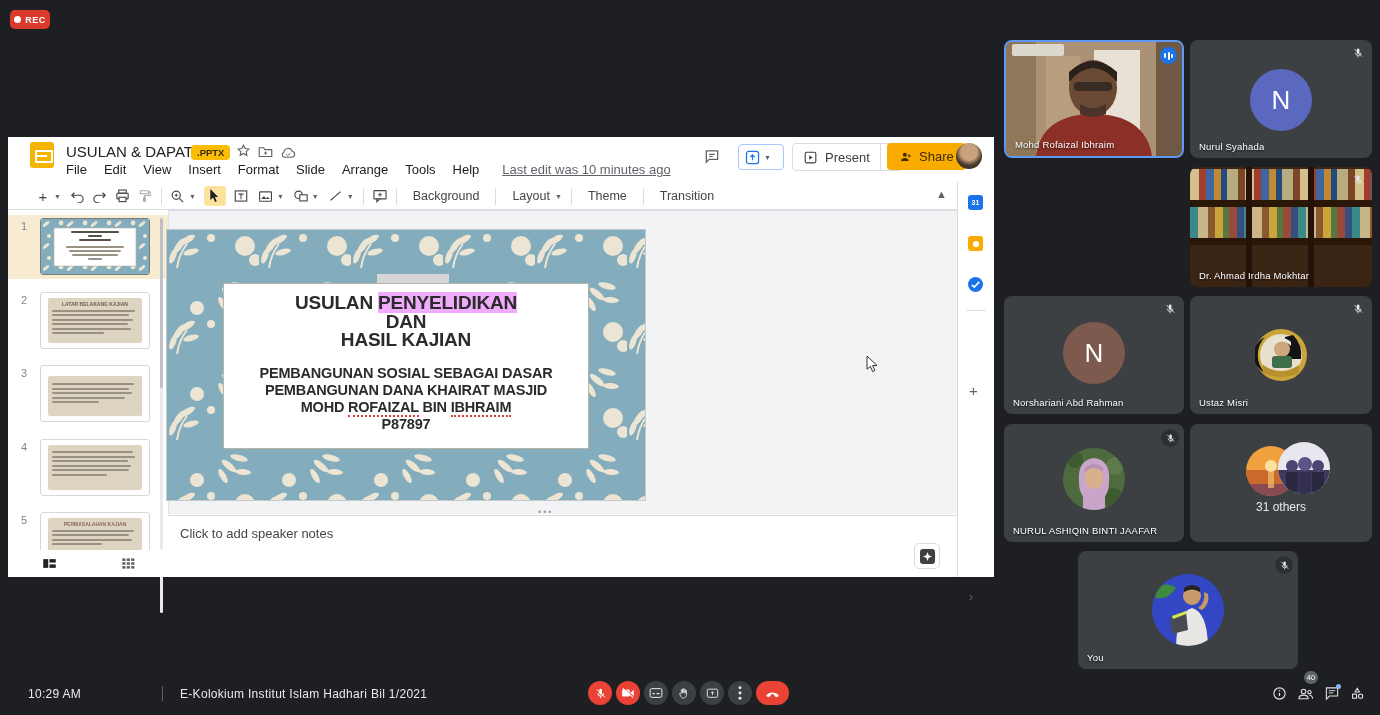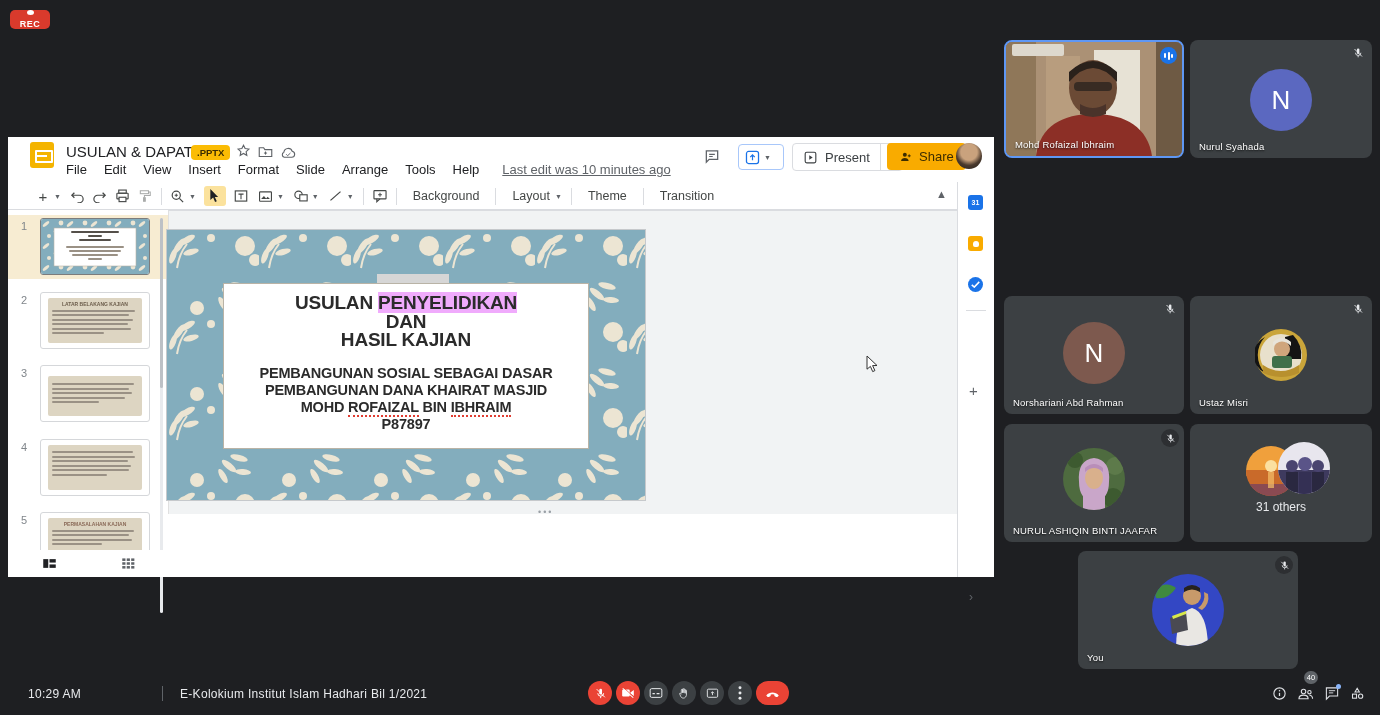--- a/index.html
+++ b/index.html
@@ -1,21 +1,21 @@
 <!DOCTYPE html>
 <html><head>
 <meta charset="utf-8">
 <style>
   html,body{margin:0;padding:0;background:#101113;}
   .stage{position:relative;width:1380px;height:715px;background:#1e1f22;overflow:hidden;
          font-family:"Liberation Sans",sans-serif;-webkit-font-smoothing:antialiased;}
   .abs{position:absolute;}
   
   .rec-pill{position:absolute;left:10px;top:10px;width:40px;height:19px;background:#d93a2c;border-radius:5px;
-            display:flex;align-items:center;justify-content:center;gap:4px;flex-direction:column;}
+            display:flex;align-items:center;justify-content:center;gap:4px;}
   .rec-dot{width:7px;height:7px;border-radius:50%;background:#fff;}
   .rec-text{color:#fff;font-size:9px;font-weight:bold;letter-spacing:.5px;}
   .present-chip{position:absolute;left:58px;top:8px;height:23px;background:#2b2d30;border-radius:4px;
                 display:flex;align-items:center;padding:0 12px 0 6px;gap:8px;}
   .chip-avatar{width:15px;height:15px;border-radius:50%;
                background:radial-gradient(circle at 50% 35%,#c9a27d 0 40%,#5a4636 70%,#2e2620 100%);}
   .chip-text{color:#e8eaed;font-size:10.5px;font-weight:500;}
   
   .slides-win{position:absolute;left:8px;top:137px;width:986px;height:440px;background:#fff;}
   .doc-title{position:absolute;left:58px;top:6px;font-size:15px;color:#202124;white-space:nowrap;}
@@ -387,20 +387,30 @@
           <span>PEMBANGUNAN SOSIAL SEBAGAI DASAR</span><br>
           <span>PEMBANGUNAN DANA KHAIRAT MASJID</span><br>
           <span>MOHD </span><span class="spell">ROFAIZAL</span><span> BIN </span><span class="spell">IBHRAIM</span><br>
           <span>P87897</span>
         </div>
       </div>
     </div>
 
     <div class="abs" style="left:530px;top:370px;color:#9aa0a6;font-size:9px;letter-spacing:2px;">•••</div>
 
+    <div class="notes">
+      <div class="abs" style="left:12px;top:10px;font-size:13px;color:#444746;">Click to add speaker notes</div>
+      <div class="abs" style="right:18px;bottom:8px;width:24px;height:24px;border:1px solid #dadce0;border-radius:5px;display:flex;align-items:center;justify-content:center;">
+        <span style="width:15px;height:15px;background:#3c4043;border-radius:3px;display:flex;align-items:center;justify-content:center;">
+          <svg width="9" height="9" viewBox="0 0 12 12">
+              <path d="M6 0l1.6 4.4L12 6 7.6 7.6 6 12 4.4 7.6 0 6l4.4-1.6z" fill="#fff"></path>
+            </svg>
+        </span>
+      </div>
+    </div>
 
     <div class="side-panel">
       <div class="sp-ic" style="top:13px;">
         <div style="width:15px;height:15px;background:#1a73e8;border-radius:3px;color:#fff;font-size:7px;font-weight:bold;display:flex;align-items:center;justify-content:center;">31</div>
       </div>
       <div class="sp-ic" style="top:54px;">
         <div style="width:15px;height:15px;background:#f9ab00;border-radius:3px;display:flex;align-items:center;justify-content:center;">
           <span style="width:6px;height:6px;background:#fff;border-radius:50% 50% 2px 2px;"></span>
         </div>
       </div>
@@ -450,20 +460,37 @@
           <rect x="9.8" y="3" width="5" height="11" rx="2.5" fill="#e8eaed"></rect>
           <path d="M7 11.5a5.4 5.4 0 0 0 10.8 0M12.3 17v3.6" stroke="#e8eaed" stroke-width="1.8" fill="none"></path>
           <line x1="5" y1="4" x2="20" y2="19" stroke="#e8eaed" stroke-width="1.8"></line>
         </svg>
     </div>
     <div class="init-avatar" style="left:60px;top:29px;width:62px;height:62px;background:#5b68c0;font-size:26px;">N</div>
     <div class="tile-label">Nurul Syahada</div>
   </div>
 
 
+  <div class="tile" style="left:1190px;top:167px;width:182px;height:120px;background:#3a2414;">
+    <div class="abs" style="left:0;top:2px;width:182px;height:32px;background:repeating-linear-gradient(90deg,#d3c08c 0 9px,#a23c2c 9px 16px,#3f66a0 16px 24px,#c08a35 24px 31px,#254a7c 31px 37px,#b8ab80 37px 48px,#7c4526 48px 55px);"></div>
+    <div class="abs" style="left:0;top:40px;width:182px;height:32px;background:repeating-linear-gradient(90deg,#3a8a8a 0 8px,#c9b588 8px 18px,#8a5a2e 18px 25px,#c9a53a 25px 33px,#56793f 33px 39px,#9a4a3a 39px 47px,#35507c 47px 54px);"></div>
+    <div class="abs" style="left:0;top:78px;width:182px;height:34px;background:repeating-linear-gradient(90deg,#b8ab80 0 10px,#54386 10px 17px,#543a6e 10px 17px,#c08a35 17px 24px,#a23c2c 24px 31px,#3f66a0 31px 40px,#d3c08c 40px 50px,#2a5a3a 50px 56px);"></div>
+    <div class="abs" style="left:0;top:33px;width:182px;height:7px;background:#2a1708;"></div>
+    <div class="abs" style="left:0;top:71px;width:182px;height:7px;background:#2a1708;"></div>
+    <div class="abs" style="left:56px;top:0;width:6px;height:120px;background:#241208;"></div>
+    <div class="abs" style="left:118px;top:0;width:6px;height:120px;background:#241208;"></div>
+    <div class="mic-off">
+      <svg width="12" height="12" viewBox="0 0 24 24">
+          <rect x="9.8" y="3" width="5" height="11" rx="2.5" fill="#e8eaed"></rect>
+          <path d="M7 11.5a5.4 5.4 0 0 0 10.8 0M12.3 17v3.6" stroke="#e8eaed" stroke-width="1.8" fill="none"></path>
+          <line x1="5" y1="4" x2="20" y2="19" stroke="#e8eaed" stroke-width="1.8"></line>
+        </svg>
+    </div>
+    <div class="tile-label">Dr. Ahmad Irdha Mokhtar</div>
+  </div>
 
   <div class="tile" style="left:1004px;top:296px;width:180px;height:118px;">
     <div class="mic-off">
       <svg width="12" height="12" viewBox="0 0 24 24">
           <rect x="9.8" y="3" width="5" height="11" rx="2.5" fill="#e8eaed"></rect>
           <path d="M7 11.5a5.4 5.4 0 0 0 10.8 0M12.3 17v3.6" stroke="#e8eaed" stroke-width="1.8" fill="none"></path>
           <line x1="5" y1="4" x2="20" y2="19" stroke="#e8eaed" stroke-width="1.8"></line>
         </svg>
     </div>
     <div class="init-avatar" style="left:59px;top:26px;width:62px;height:62px;background:#7d594e;font-size:26px;">N</div>

